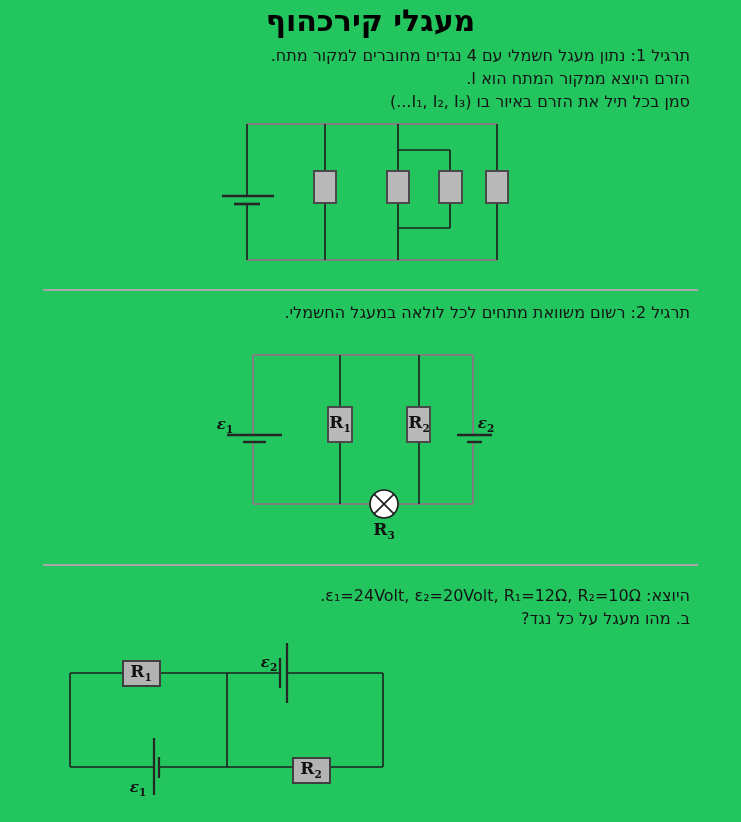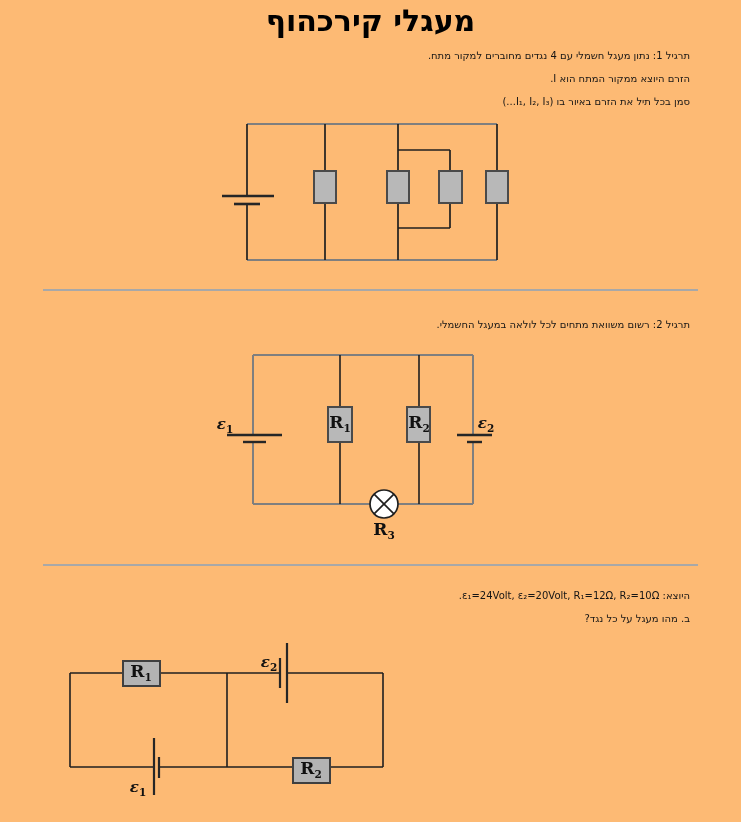--- a/index.html
+++ b/index.html
@@ -1,40 +1,40 @@
 <!DOCTYPE html>
 <html lang="he"><head>
 <meta charset="utf-8">
 <style>
   html,body{margin:0;padding:0;background:#ffffff;}
   .page{
     position:relative;
     width:741px;
     height:822px;
-    background:#fdba74;
+    background:#22c55e;
     overflow:hidden;
     font-family:"DejaVu Sans",sans-serif;
     color:#111111;
   }
   .title{
     position:absolute;
     top:3px; left:0; width:741px;
     text-align:center;
     direction:rtl;
     font-weight:bold;
     font-size:30px;
     line-height:36px;
     color:#000;
   }
   .text-block{
     position:absolute;
     right:51px;
     direction:rtl;
     text-align:right;
-    font-size:10px;
+    font-size:16px;
     line-height:23px;
     white-space:nowrap;
     color:#151515;
   }
   .divider{
     position:absolute;
     left:43px;
     width:655px;
     height:2px;
     background:#a8a8a8;
@@ -88,21 +88,21 @@
     <g fill="#b8b8b8" stroke="#4a4a4a" stroke-width="2">
       <rect x="314" y="171" width="22" height="32"></rect>
       <rect x="387" y="171" width="22" height="32"></rect>
       <rect x="439" y="171" width="23" height="32"></rect>
       <rect x="486" y="171" width="22" height="32"></rect>
     </g>
   </svg>
 
   <div class="divider" style="top:289px;"></div>
 
-  <div class="text-block" style="top:301px;margin-top:12px;">
+  <div class="text-block" style="top:301px;">
     <div>תרגיל 2: רשום משוואת מתחים לכל לולאה במעגל החשמלי.</div>
   </div>
 
   <svg class="csvg" style="left:210px;top:345px;" width="300" height="205" viewBox="210 345 300 205">
     <g stroke="#7f7f7f" stroke-width="2" fill="none">
       <line x1="253" y1="355" x2="473" y2="355"></line>
       <line x1="253" y1="355" x2="253" y2="435"></line>
       <line x1="253" y1="443" x2="253" y2="504"></line>
       <line x1="473" y1="355" x2="473" y2="435"></line>
       <line x1="473" y1="443" x2="473" y2="504"></line>

